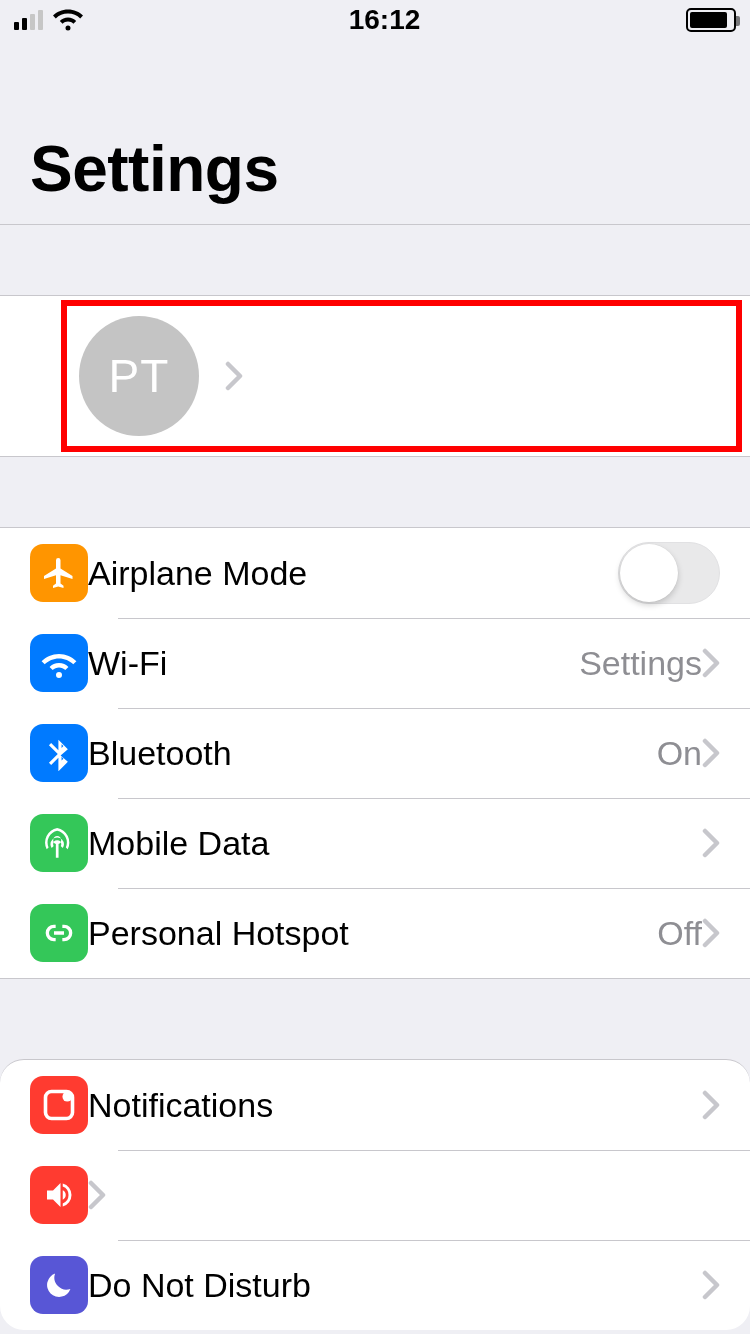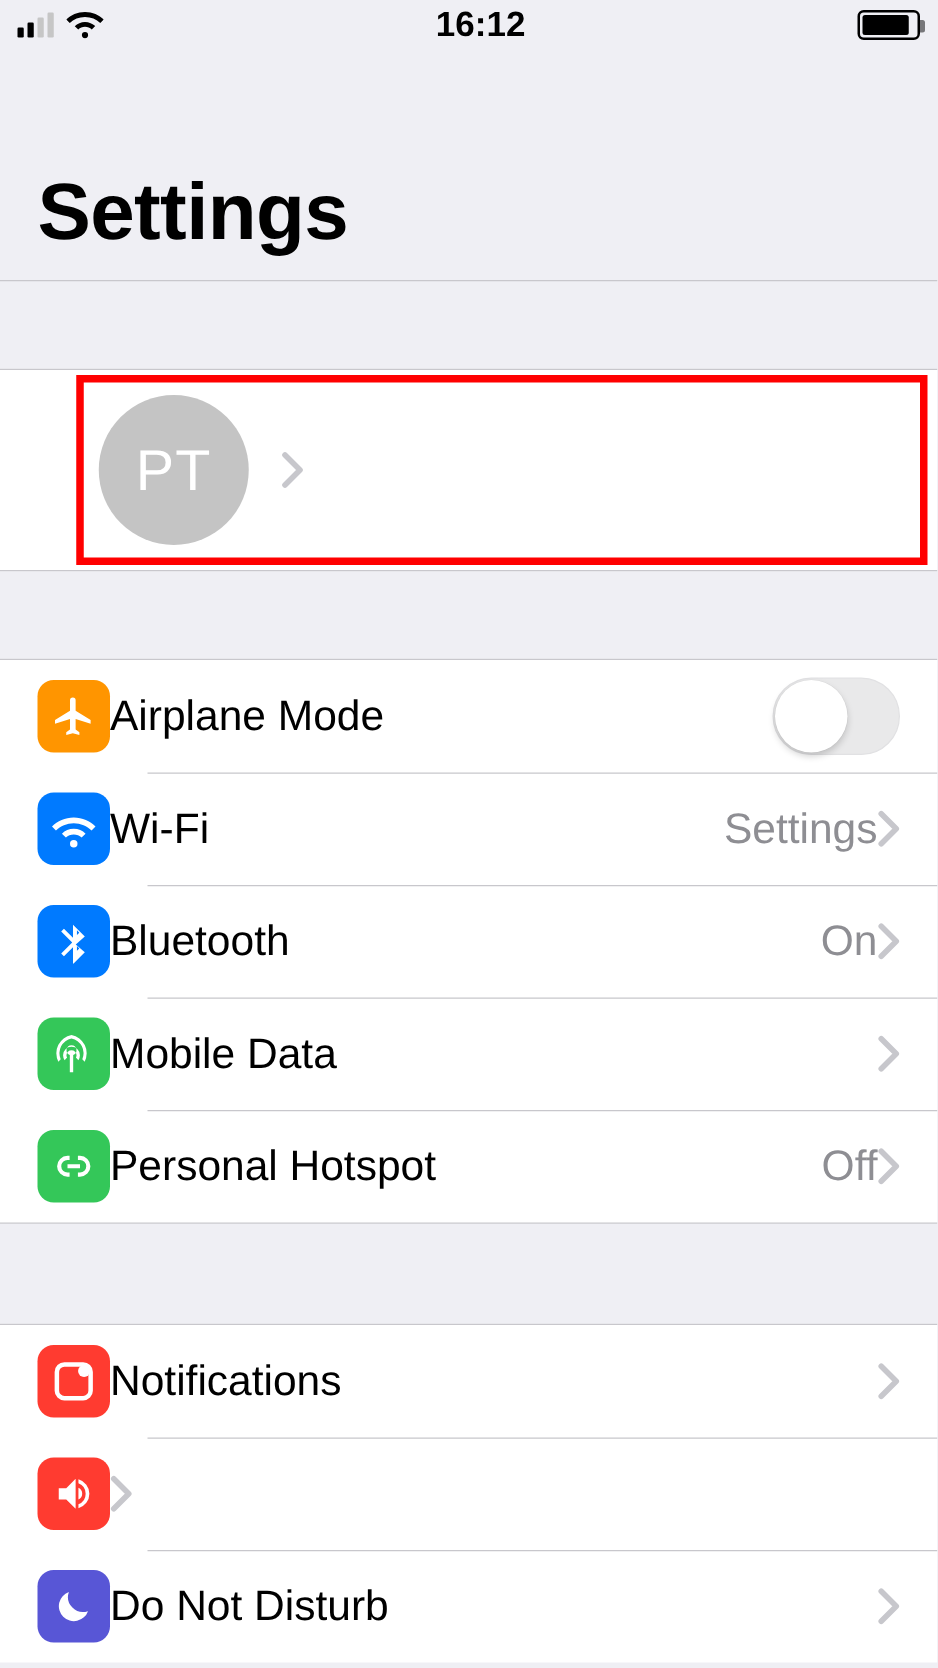--- a/index.html
+++ b/index.html
@@ -320,21 +320,21 @@
       <svg width="18" height="30" viewBox="0 0 12 20">
           <path fill="none" stroke="#c7c7cc" stroke-width="3" stroke-linecap="round" stroke-linejoin="round" d="M2 2l8 8-8 8"></path>
         </svg>
     </div>
   </div>
 
 </div>
 
 <div class="group-gap-wide"></div>
 
-<div class="section" style="border-bottom:none;">
+<div class="section" style="border-bottom:none;border-radius:24px;">
 
   <div class="row">
     <div class="row-icon bg-red">
       <svg width="36" height="36" viewBox="0 0 24 24">
           <rect x="3" y="3" width="18" height="18" rx="4" fill="none" stroke="#fff" stroke-width="2.4"></rect>
           <circle cx="17.5" cy="6.5" r="3.2" fill="#fff"></circle>
         </svg>
     </div>
     <div class="row-label">Notifications</div>
     <div class="chevron">

